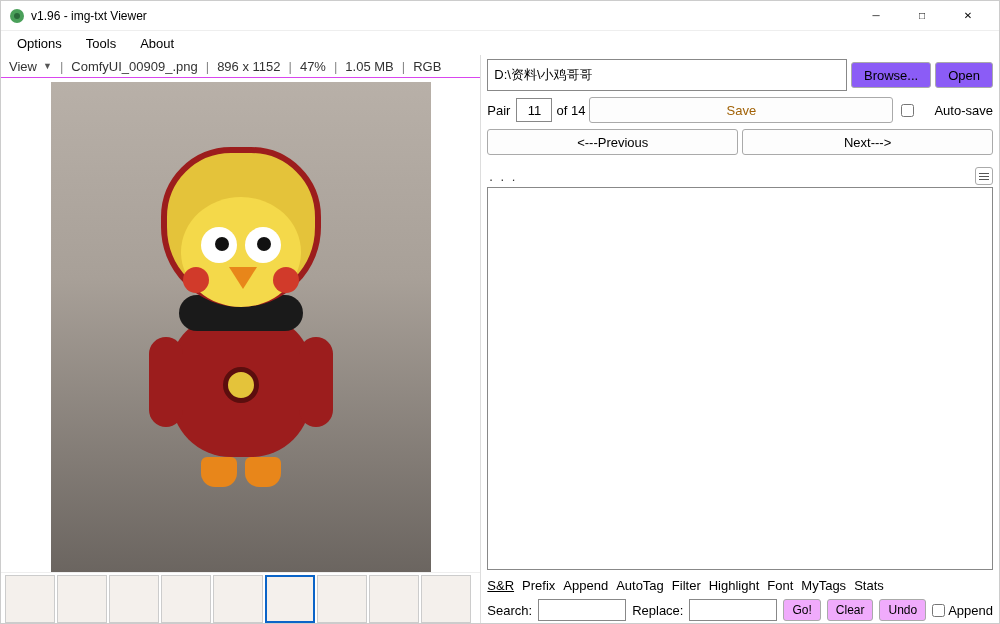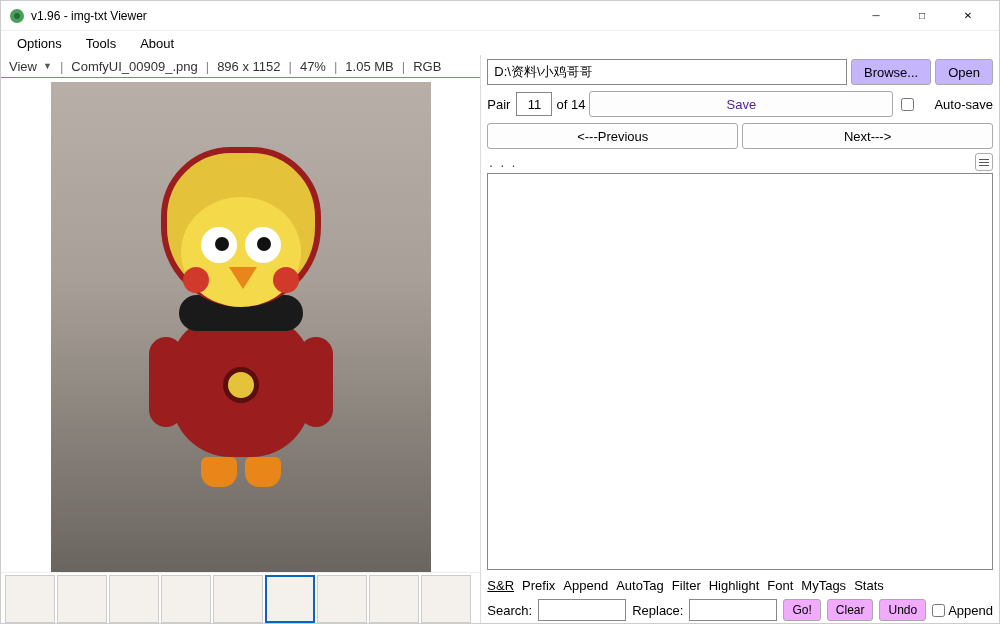--- a/index.html
+++ b/index.html
@@ -14,27 +14,27 @@
 .leftpane { width: 500px; display: flex; flex-direction: column; border-right: 1px solid #ddd; }
 .rightpane { flex: 1; display: flex; flex-direction: column; padding: 4px 6px 0 6px; }
 .viewbar { height: 26px; display: flex; align-items: center; padding: 0 8px; gap: 4px; font-size: 13px; color: #333; border-bottom: 1px solid #d946ef; }
 .viewbar .sep { margin: 0 4px; color: #888; }
 .imgarea { flex: 1; display: flex; align-items: flex-start; justify-content: center; padding: 4px 0 0 0; background: #fff; }
 .imgframe { width: 380px; height: 490px; background: linear-gradient(180deg,#b8b0a8 0%,#a8a098 40%,#6b6560 100%); display:flex; align-items:center; justify-content:center; position:relative; overflow:hidden;}
 .thumbbar { height: 54px; display: flex; align-items: center; padding: 2px 4px; gap: 2px; border-top: 1px solid #eee; }
 .thumb { width: 50px; height: 48px; border: 1px solid #ccc; display:flex; align-items:center; justify-content:center; font-size:9px; color:#aaa; background:#f4f0ec; }
 .thumb.selected { border: 2px solid #0a64c8; }
 .row { display: flex; align-items: center; gap: 4px; margin-bottom: 6px; }
-.pathinput { flex: 1; height: 26px; border: 1px solid #888; padding: 2px 6px; font-size: 13px; }
-.btn { height: 26px; padding: 2px 12px; border: 1px solid #aaa; background: #c4b5fd; border-radius: 3px; font-size: 13px; display:flex; align-items:center; justify-content:center; }
+.pathinput { flex: 1; height: 32px; border: 1px solid #888; padding: 2px 6px; font-size: 13px; }
+.btn { height: 26px; padding: 2px 12px; border: 1px solid #aaa; background: #8b5cf6; border-radius: 3px; font-size: 13px; display:flex; align-items:center; justify-content:center; }
 .pairlabel { margin-right: 2px; }
 .pairbox { width: 36px; height: 24px; border: 1px solid #888; text-align: center; font-size: 13px; }
-.savebtn { flex: 1; height: 26px; border: 1px solid #aaa; background: #fdfdfd; border-radius: 3px; color: #4c1d95; display:flex; align-items:center; justify-content:center; }
+.savebtn { flex: 1; height: 26px; border: 1px solid #aaa; background: #fdfdfd; border-radius: 3px; color: #a16207; display:flex; align-items:center; justify-content:center; }
 .autosave { display: flex; align-items: center; gap: 20px; margin-left: 4px; }
-.navrow { display: flex; gap: 4px; margin-bottom: 4px; }
+.navrow { display: flex; gap: 4px; margin-bottom: 12px; }
 .navbtn { flex: 1; height: 26px; border: 1px solid #aaa; background: #fdfdfd; border-radius: 3px; display:flex; align-items:center; justify-content:center; }
 .ellipsisrow { display:flex; align-items:center; gap:4px; margin-bottom:2px;}
 .ellipsislabel { flex:1; font-size:13px; letter-spacing:2px; padding-left:2px; color:#333; }
 .menuicon { width:18px; height:18px; border:1px solid #aaa; border-radius:3px; display:flex; flex-direction:column; align-items:center; justify-content:center; gap:2px;}
 .menuicon span { width:10px; height:1px; background:#555;}
 .textarea { flex: 1; border: 1px solid #888; background: #fff; margin-bottom: 4px; }
 .tabbar { display: flex; gap: 8px; padding: 4px 0 2px 0; font-size: 13px; }
 .tabbar .tab { cursor: pointer; }
 .tabbar .tab.active { text-decoration: underline; }
 .searchrow { display: flex; align-items: center; gap: 6px; padding: 4px 0; font-size: 13px; }

